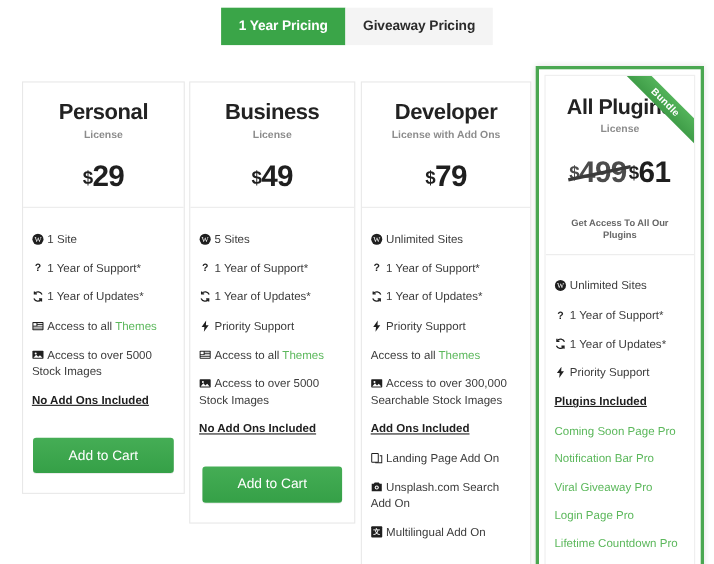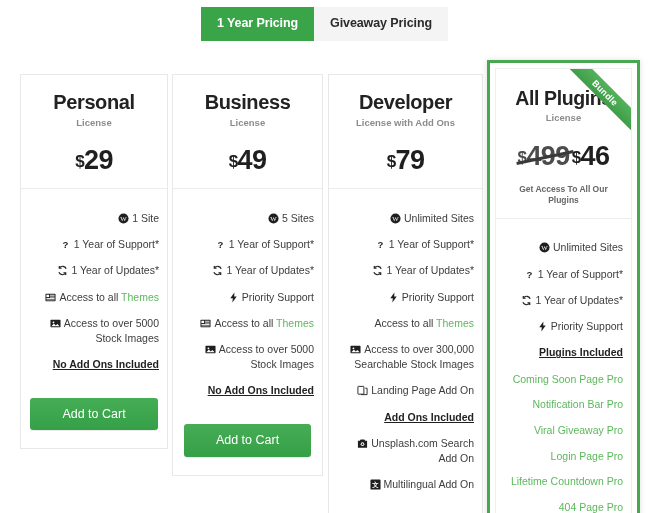--- a/index.html
+++ b/index.html
@@ -160,29 +160,29 @@
     left: -2px;
     right: -4px;
     top: 52%;
     height: 3px;
     background: #3a3a3a;
     transform: rotate(-12deg);
   }
   .price-note {
     font-size: 8.5px;
     color: #666666;
-    margin-top: 14px;
+    margin-top: 27px;
     font-weight: bold;
     line-height: 1.3;
   }
 
   
   .features {
     padding: 16px 6px 6px 6px;
-    text-align: right;
+    text-align: left;
   }
   .feat {
     font-size: 10.5px;
     color: #3c3c3c;
     line-height: 1.45;
     padding: 5.5px 2px;
   }
   .feat.bold {
     font-weight: bold;
     color: #1f1f1f;
@@ -384,27 +384,27 @@
         <div class="feat">
           <span>Access to all </span><span class="lnk">Themes</span>
         </div>
         <div class="feat">
           <span class="ico"><svg viewBox="0 0 24 24">
                 <rect x="1" y="4" width="22" height="16" rx="1.5" fill="#1f1f1f"></rect>
                 <circle cx="7.5" cy="9.5" r="2" fill="#fff"></circle>
                 <path d="M3 18l5.5-6 4 4.2 3.5-3.2L21 18z" fill="#fff"></path>
               </svg></span><span>Access to over 300,000 Searchable Stock Images</span>
         </div>
+        <div class="feat bold">Add Ons Included</div>
         <div class="feat">
           <span class="ico"><svg viewBox="0 0 24 24" fill="none" stroke="#1f1f1f" stroke-width="2">
                 <rect x="2" y="3" width="13" height="17" rx="1"></rect>
                 <path d="M18 7h4v14h-13"></path>
               </svg></span><span>Landing Page Add On</span>
         </div>
-        <div class="feat bold">Add Ons Included</div>
         <div class="feat">
           <span class="ico"><svg viewBox="0 0 24 24">
                 <path d="M2 6h4l2-2.5h8L18 6h4v15H2z" fill="#1f1f1f"></path>
                 <circle cx="12" cy="13.5" r="4" fill="#fff"></circle>
                 <circle cx="12" cy="13.5" r="2" fill="#1f1f1f"></circle>
               </svg></span><span>Unsplash.com Search Add On</span>
         </div>
         <div class="feat">
           <span class="ico"><svg viewBox="0 0 24 24">
                 <rect x="1" y="1" width="22" height="22" rx="2" fill="#1f1f1f"></rect>
@@ -419,21 +419,21 @@
 
     <div class="card featured">
       <div class="featured-inner">
         <div class="ribbon">
           <span>Bundle</span>
         </div>
         <div class="card-head">
           <div class="plan-name">All Plugins</div>
           <div class="plan-sub">License</div>
           <div class="price-row">
-            <span class="price price-old"><span class="cur">$</span><span>499</span></span><span class="price"><span class="cur">$</span><span>46</span></span>
+            <span class="price price-old"><span class="cur">$</span><span>499</span></span><span class="price"><span class="cur">$</span><span>61</span></span>
           </div>
           <div class="price-note">Get Access To All Our Plugins</div>
         </div>
         <div class="features">
           <div class="feat">
             <span class="ico"><svg viewBox="0 0 24 24">
                   <circle cx="12" cy="12" r="11" fill="#1f1f1f"></circle>
                   <text x="12" y="17" font-size="15" font-family="Liberation Serif, serif" fill="#fff" text-anchor="middle">W</text>
                 </svg></span><span>Unlimited Sites</span>
           </div>

